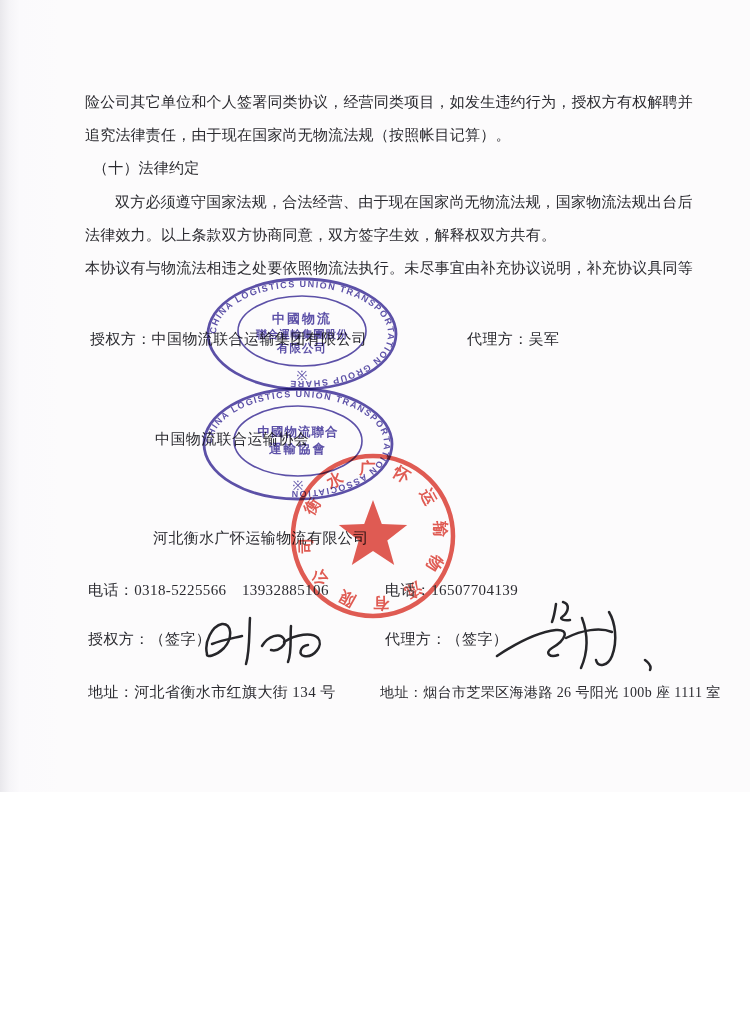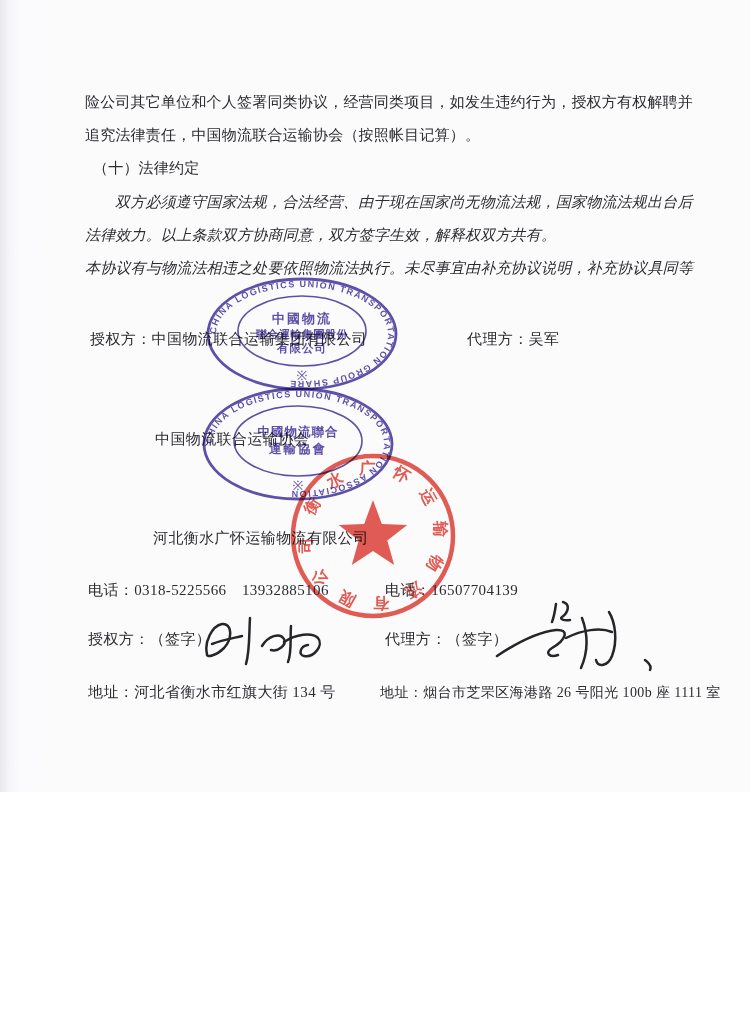--- a/index.html
+++ b/index.html
@@ -20,26 +20,26 @@
   .date{font-size:15px;letter-spacing:4px;white-space:nowrap;}
   .footer{font-size:11.5px;letter-spacing:2px;color:#3a3a40;}
 </style>
 </head>
 <body>
 
 <div class="page">
 
   <div class="abs para" style="left:85px;top:86px;">
     <div class="bodyline">险公司其它单位和个人签署同类协议，经营同类项目，如发生违约行为，授权方有权解聘并</div>
-    <div class="bodyline">追究法律责任，中国物流联合运输协会（按照帐目记算）。</div>
+    <div class="bodyline">追究法律责任，由于现在国家尚无物流法规（按照帐目记算）。</div>
   </div>
 
   <div class="abs bodyline" style="left:93px;top:152px;">（十）法律约定</div>
 
-  <div class="abs para" style="left:85px;top:186px;font-style:italic;">
+  <div class="abs para" style="left:85px;top:186px;">
     <div class="bodyline indent">双方必须遵守国家法规，合法经营、由于现在国家尚无物流法规，国家物流法规出台后</div>
     <div class="bodyline">法律效力。以上条款双方协商同意，双方签字生效，解释权双方共有。</div>
     <div class="bodyline">本协议有与物流法相违之处要依照物流法执行。未尽事宜由补充协议说明，补充协议具同等</div>
   </div>
 
   <div class="abs rowtext" style="left:90px;top:328px;text-align:center;">
     <span>授权方：</span><span>中国物流联合运输集团有限公司</span>
   </div>
   <div class="abs rowtext" style="left:467px;top:328px;">
     <span>代理方：</span><span>吴军</span>

